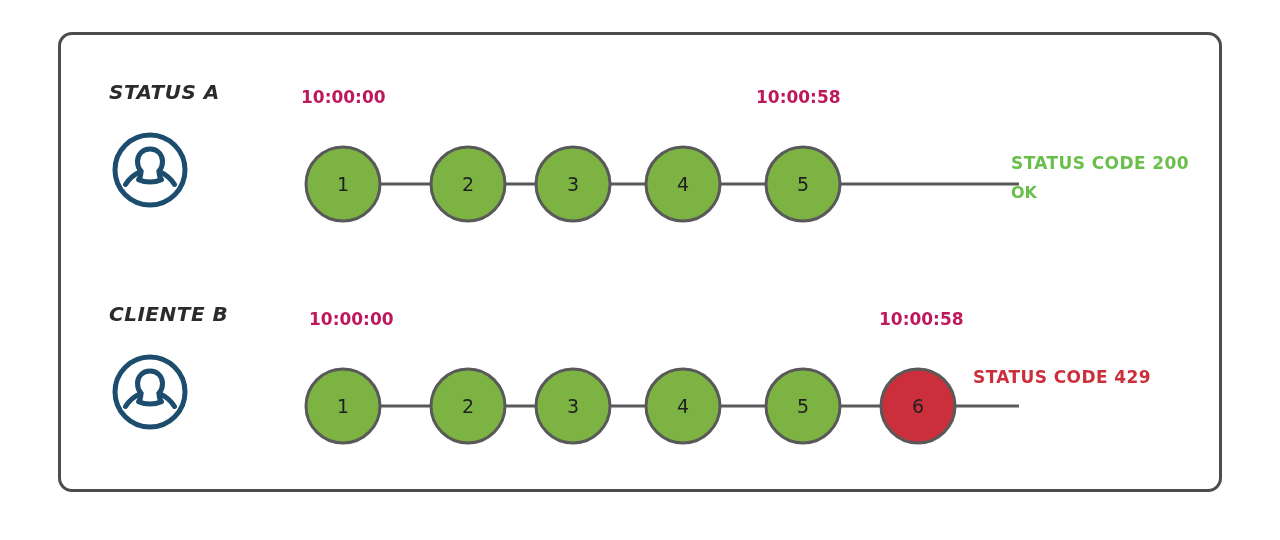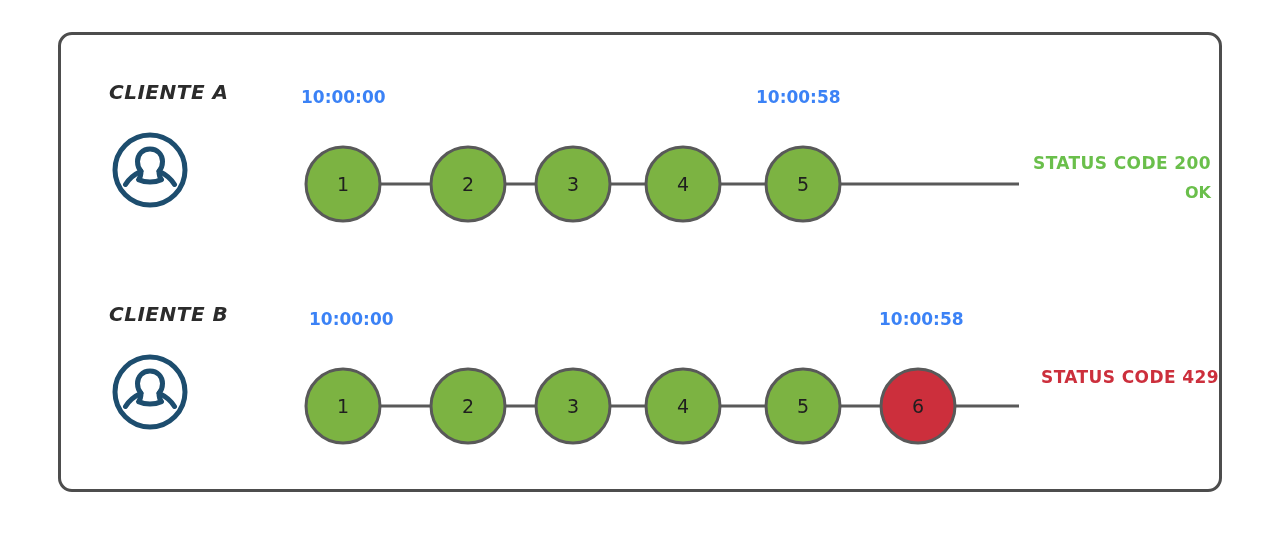--- a/index.html
+++ b/index.html
@@ -64,42 +64,42 @@
     width: 1164px;
     height: 222px;
     pointer-events: none;
   }
 
   .ts {
     position: absolute;
     font-family: "DejaVu Sans", sans-serif;
     font-size: 17px;
     font-weight: 700;
-    color: #3b82f6;
+    color: #be185d;
     white-space: nowrap;
     text-align: center;
   }
   .ts-a-start { left: 240px; top: 52px; }
   .ts-a-end   { left: 695px; top: 52px; }
   .ts-b-start { left: 248px; top: 52px; }
   .ts-b-end   { left: 818px; top: 52px; }
 
   .status {
     position: absolute;
-    text-align: right;
+    text-align: left;
     white-space: nowrap;
     font-family: "DejaVu Sans", sans-serif;
   }
   .status-a {
     left: 950px;
     top: 118px;
     width: 200px;
   }
   .status-b {
-    left: 948px;
+    left: 912px;
     top: 110px;
     width: 210px;
   }
   .status-line1 {
     font-size: 17px;
     font-weight: 600;
     letter-spacing: 0.4px;
     display: block;
   }
   .status-line2 {
@@ -121,21 +121,21 @@
   }
 </style>
 </head>
 <body>
 
 <div class="stage">
   <div class="frame">
 
     <div class="row row-a">
 
-      <div class="client-label">CLIENTE A</div>
+      <div class="client-label">STATUS A</div>
 
       <div class="avatar">
         <svg width="78" height="78" viewBox="0 0 78 78">
           <circle cx="39" cy="39" r="35" fill="none" stroke="#1d4d6e" stroke-width="5"></circle>
           <path d="M39 18 C31.5 18 26.5 23.5 26.5 30.5 C26.5 35 28 38 30 40.2
                    C24 43 18 47.5 14.5 53.5
                    M39 18 C46.5 18 51.5 23.5 51.5 30.5 C51.5 35 50 38 48 40.2
                    C54 43 60 47.5 63.5 53.5" fill="none" stroke="#1d4d6e" stroke-width="5" stroke-linecap="round" stroke-linejoin="round"></path>
           <path d="M30 40.2 C30 44.5 29 47 27.5 48.6 C31.5 50.4 35 51 39 51
                    C43 51 46.5 50.4 50.5 48.6 C49 47 48 44.5 48 40.2" fill="none" stroke="#1d4d6e" stroke-width="5" stroke-linecap="round" stroke-linejoin="round"></path>

